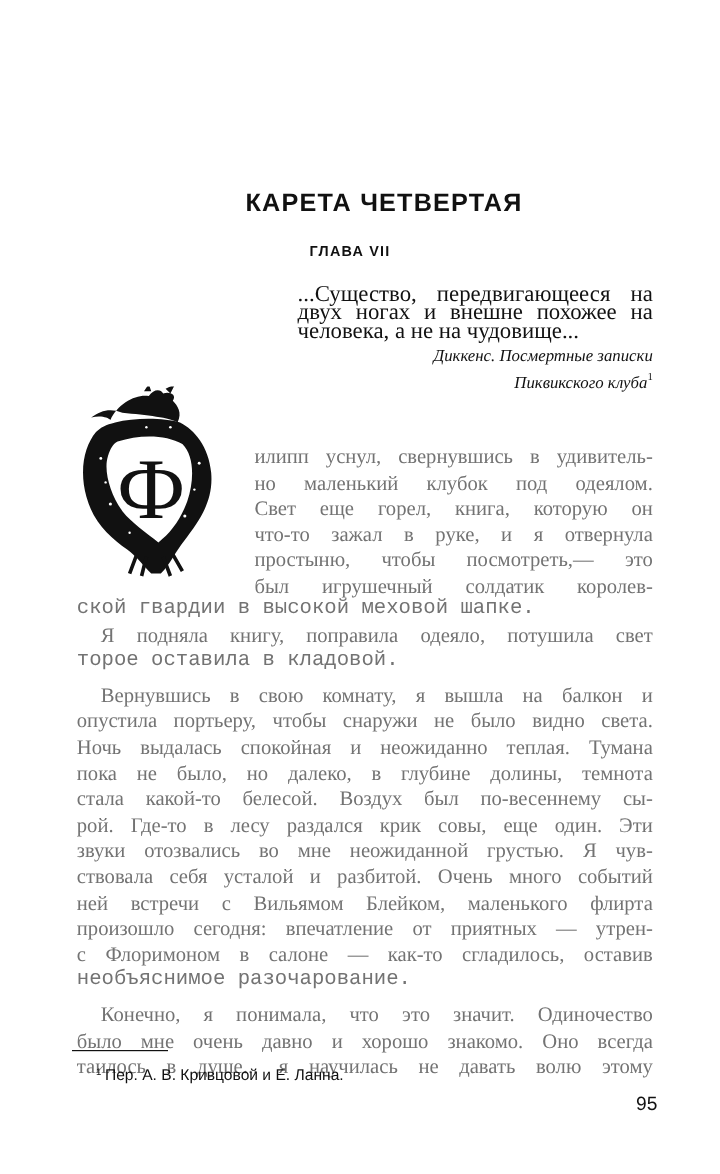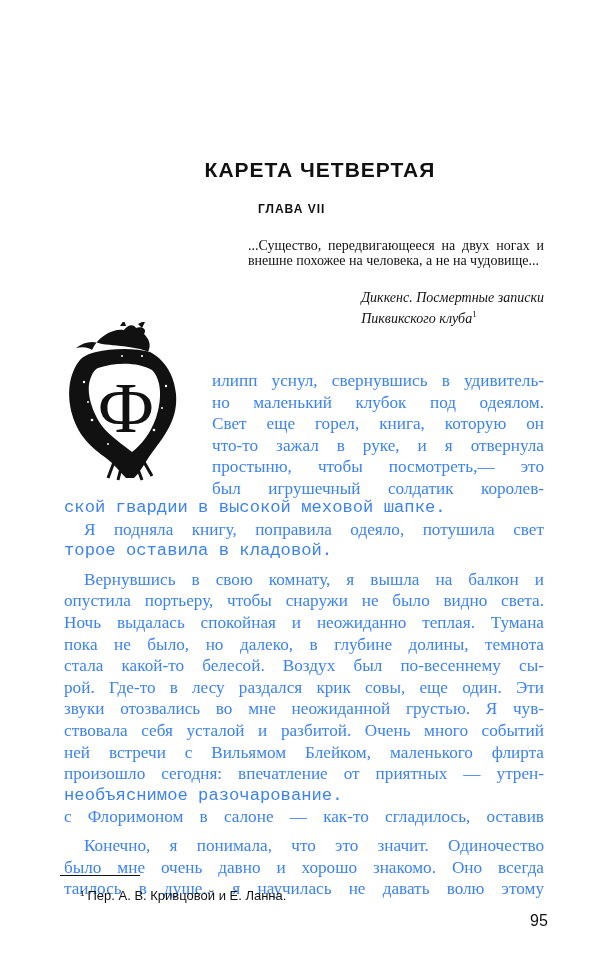--- a/index.html
+++ b/index.html
@@ -14,34 +14,34 @@
     font-weight: bold; font-size: 21px; letter-spacing: 1px;
     padding-left: 40px; box-sizing: border-box;
   }
   .chapter-title {
     position: absolute; top: 202px; left: 258px;
     font-family: "Liberation Sans", sans-serif; font-weight: bold;
     font-size: 12px; letter-spacing: 1px;
   }
   .epigraph {
     position: absolute; top: 238px; left: 248px; width: 296px;
-    font-family: "Liberation Serif", serif; font-size: 14px; line-height: 15.4px;
+    font-family: "Liberation Serif", serif; font-size: 19px; line-height: 15.4px;
     text-align: justify;
   }
   .epigraph-source {
-    position: absolute; top: 289px; right: 56px; 
+    position: absolute; top: 289px; right: 56px; text-align: right;
     font-family: "Liberation Serif", serif; font-style: italic;
     font-size: 14px; line-height: 17px; margin-left: 34px;
   }
   .dropcap {
     position: absolute; top: 322px; left: 62px; width: 140px; height: 160px;
   }
   .body-text {
     font-family: "Liberation Serif", serif; font-size: 17.2px; line-height: 21.6px;
-    text-align: justify; color: #3b82f6;
+    text-align: justify; color: #737373;
   }
   .lines-right {
     position: absolute; top: 370px; left: 212px; width: 332px;
   }
   .lines-full {
     position: absolute; top: 497px; left: 64px; width: 480px;
   }
   .line { display: block; white-space: nowrap; text-align-last: justify; text-align: justify; }
   .line.last { text-align-last: left; font-family: Liberation Mono, monospace; }
   .para-gap { height: 7px; }
@@ -121,22 +121,22 @@
   <span class="line indent">Вернувшись в свою комнату, я вышла на балкон и</span>
   <span class="line">опустила портьеру, чтобы снаружи не было видно света.</span>
   <span class="line">Ночь выдалась спокойная и неожиданно теплая. Тумана</span>
   <span class="line">пока не было, но далеко, в глубине долины, темнота</span>
   <span class="line">стала какой-то белесой. Воздух был по-весеннему сы-</span>
   <span class="line">рой. Где-то в лесу раздался крик совы, еще один. Эти</span>
   <span class="line">звуки отозвались во мне неожиданной грустью. Я чув-</span>
   <span class="line">ствовала себя усталой и разбитой. Очень много событий</span>
   <span class="line">ней встречи с Вильямом Блейком, маленького флирта</span>
   <span class="line">произошло сегодня: впечатление от приятных — утрен-</span>
+  <span class="line">с Флоримоном в салоне — как-то сгладилось, оставив</span>
   <span class="line last">необъяснимое разочарование.</span>
-  <span class="line">с Флоримоном в салоне — как-то сгладилось, оставив</span>
   <div class="para-gap"></div>
 
   <span class="line indent">Конечно, я понимала, что это значит. Одиночество</span>
   <span class="line">было мне очень давно и хорошо знакомо. Оно всегда</span>
   <span class="line">таилось в душе... я научилась не давать волю этому</span>
 </div>
 
 <div class="fn-rule"></div>
 <div class="footnote">
   <sup>1</sup><span>Пер. А. В. Кривцовой и Е. Ланна.</span>

